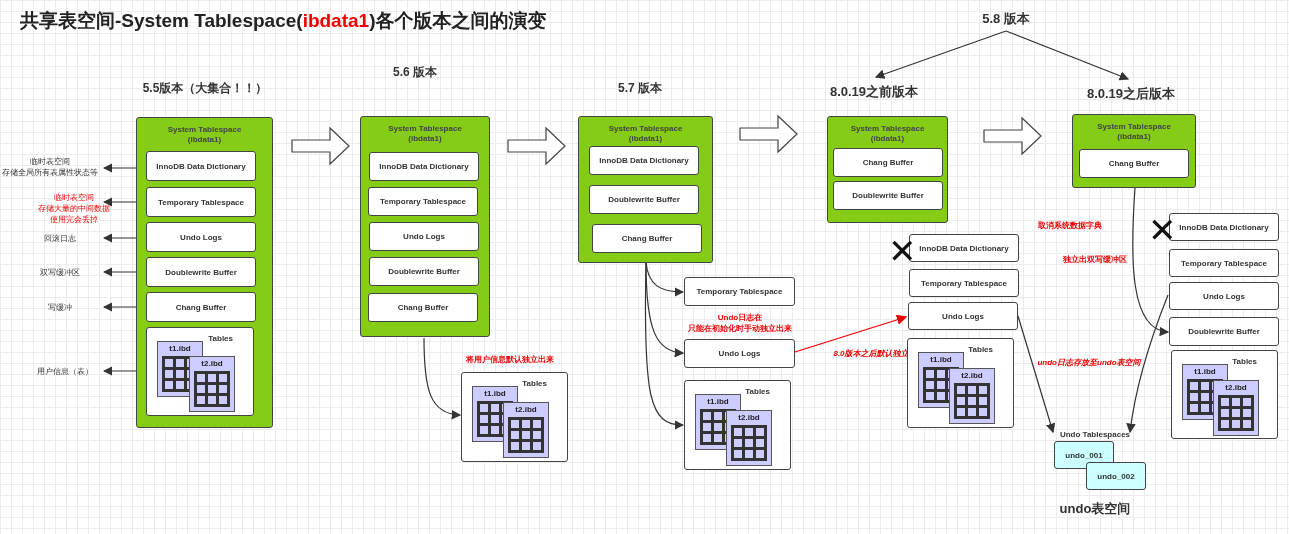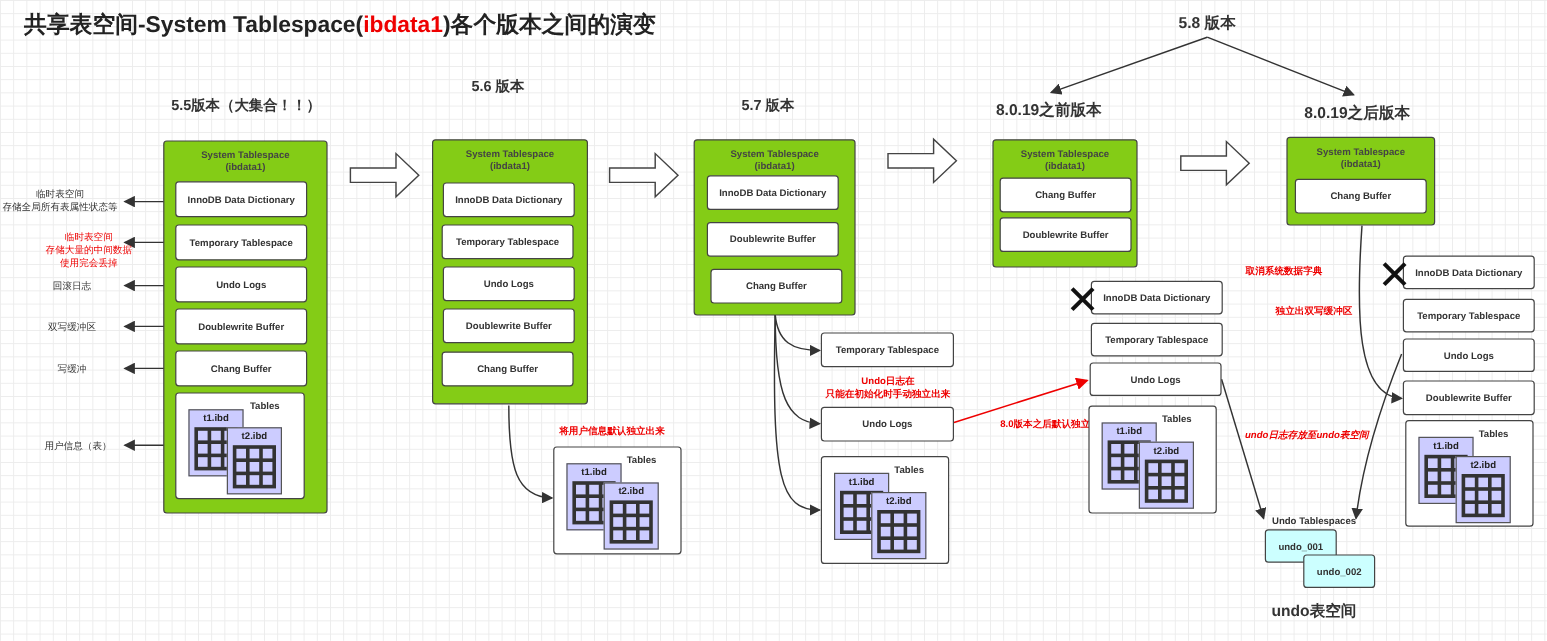--- a/index.html
+++ b/index.html
@@ -249,21 +249,21 @@
         <span></span>
         <span></span>
         <span></span>
         <span></span>
         <span></span>
         <span></span>
         <span></span>
       </div>
     </div>
 </div>
-<div class="abs red-note" style="left:826px;top:348px;width:90px;">8.0版本之后默认独立</div>
+<div class="abs red-note" style="left:826px;top:348px;width:90px;font-style:italic;">8.0版本之后默认独立</div>
 
 <div class="abs ver ver-big" style="left:976px;top:10px;width:60px;">5.8 版本</div>
 
 <div class="abs ver ver-big" style="left:828px;top:83px;width:92px;">8.0.19之前版本</div>
 <div class="abs sys" style="left:827px;top:116px;width:121px;height:107px;">
   <div class="sys-head">
     <div>System Tablespace</div>
     <div>(ibdata1)</div>
   </div>
   <div class="blk" style="left:5px;top:31px;width:110px;height:29px;">Chang Buffer</div>

